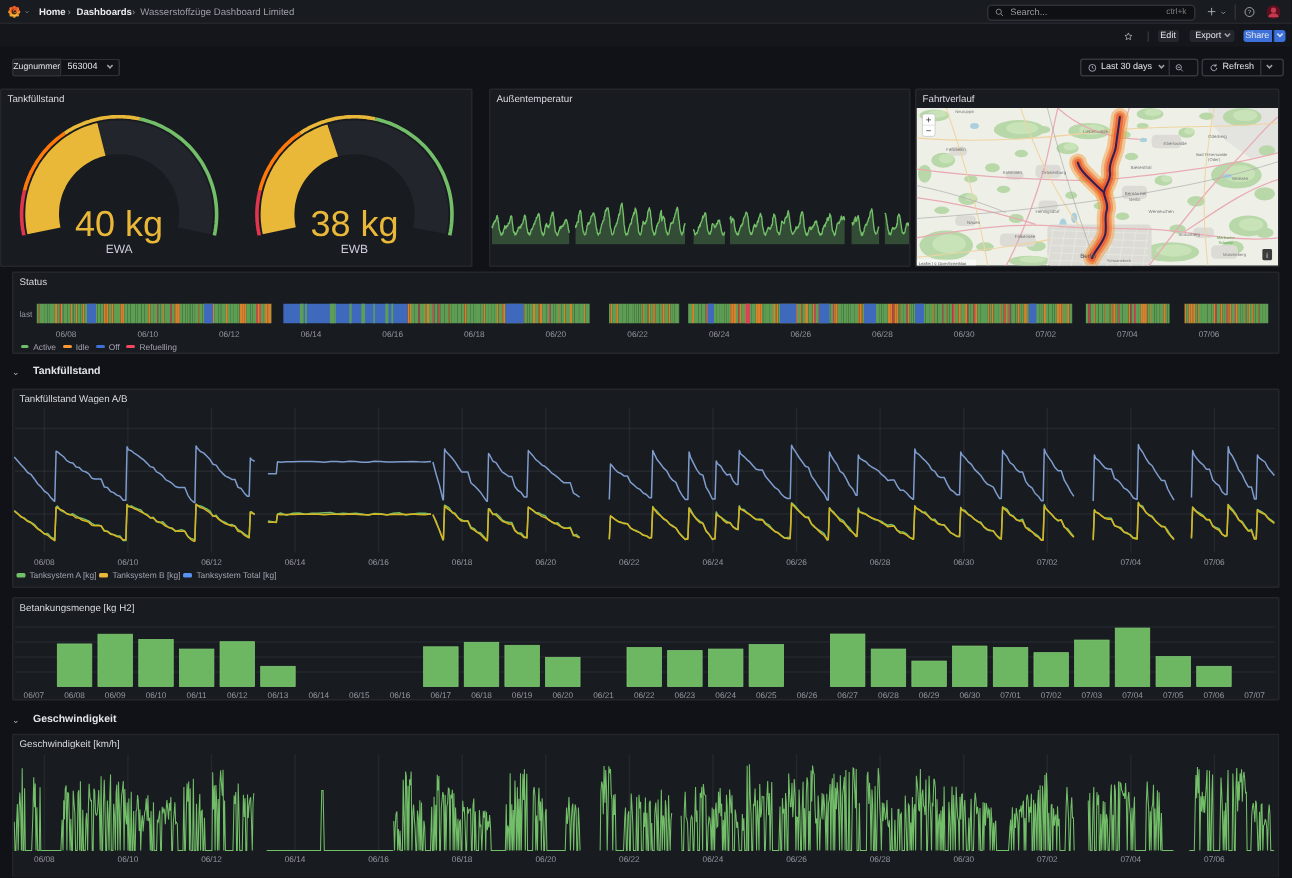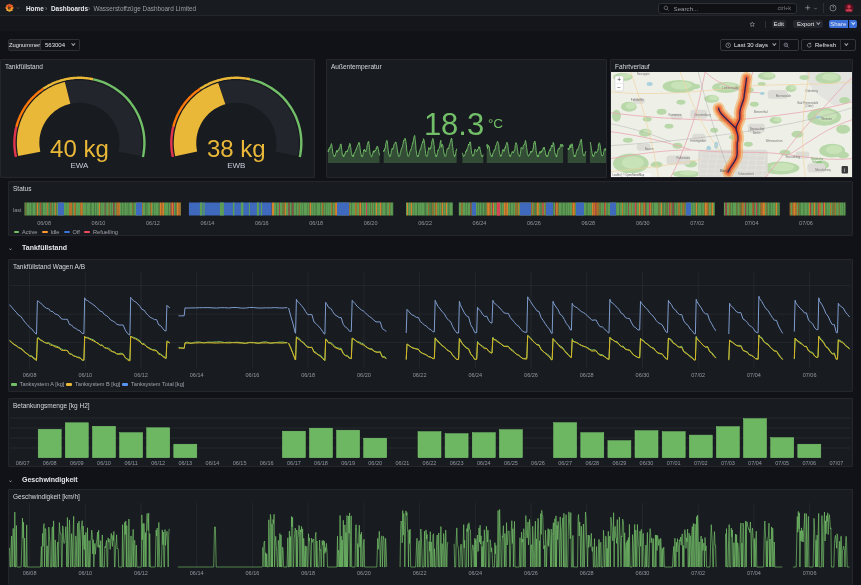--- a/index.html
+++ b/index.html
@@ -167,23 +167,20 @@
       <polyline points="56.7,92 56.9,90.3 57.2,91 57.4,90 57.7,88.2 58,88 58.2,88.2 58.5,88.1 58.7,83.7 59,83.2 59.3,81.9 59.5,80.8 59.8,80.3 60,80.4 60.3,81.3 60.6,84.8 60.8,86.8 61.1,89.4 61.3,91.1 61.6,93.1 61.8,94.6 62.1,94.5 62.4,95.9 62.6,96.6 62.9,96.6 63.1,96.2 63.4,96.2 63.7,95 63.9,93.8 64.2,92.6 64.4,90.5 64.7,90.1 65,88.5 65.2,88.5 65.5,89.5 65.7,88.7 66,89 66.3,88.2 66.5,87.1 66.8,85.7 67,84.5 67.3,84 67.5,84.2 67.8,83.5 68.1,83.2 68.3,82.2 68.6,82.9 68.8,81.9 69.1,82.8 69.4,84.3 69.6,84.4 69.9,86.9 70.1,88.3 70.4,91 70.7,92.8 70.9,92.6 71.2,95.2 71.4,95.8 71.7,96.3 71.9,96.8 72.2,95.7 72.5,95.4 72.7,95.6 73,95.4 73.2,93.1 73.5,92.3 73.8,91.1 74,90 74.3,89.1 74.5,89.1 74.8,88 75.1,87 75.3,86.8 75.6,86.8 75.8,84.3 76.1,84.1 76.3,82.1 76.6,80.4 76.9,80 77.1,80.6 77.4,79.5 77.6,78.6 77.9,79 78.2,78.8 78.4,78.6 78.7,80.4 78.9,81.8 79.2,84.2 79.5,86 79.7,90 80,91.8 80.2,92.4 80.5,93.8 80.8,95.8 81,96.3 81.3,96.6 81.5,96.1 81.8,95.7 82,95.7 82.3,94.1 82.6,92.8 82.8,91.7 83.1,91 83.3,90.5 83.6,90.7 83.9,89 84.1,89.3 84.4,88.7 84.6,87.6 84.9,85.9 85.2,85.5 85.4,83.7 85.7,82.6 85.9,83.4 86.2,82.3 86.4,80.1 86.7,78.5 87,76.7 87.2,76.4 87.5,75.7 87.7,75.4 88,78.2 88.3,80.7 88.5,82.2 88.8,85.9 89,89.6 89.3,90.9 89.6,93.6 89.8,95.1 90.1,95.6 90.3,96.7 90.6,96.3 90.8,95.6 91.1,96.6 91.4,96.2 91.6,94.7 91.9,94.4 92.1,92.5 92.4,91.8 92.7,91 92.9,89.9 93.2,89.5 93.4,88.8 93.7,89.4 94,88.1 94.2,85.9 94.5,85.8 94.7,84.9 95,83.6 95.3,83.4 95.5,81.7 95.8,82.8 96,82.2 96.3,80.4 96.5,78.7 96.8,79.3 97.1,80.2 97.3,81.2 97.6,83.6 97.8,85.5 98.1,88.8 98.4,90.3 98.6,93.4 98.9,95.1 99.1,95.1 99.4,96.3 99.7,96.4 99.9,96.7 100.2,96.2 100.4,95.1 100.7,94.4 100.9,91.7 101.2,90.5 101.5,89.8 101.7,87.5 102,88.1 102.2,88.6 102.5,89.3 102.8,88.4 103,88.8 103.3,89.2 103.5,88.1 103.8,87 104.1,87.3 104.3,85.4 104.6,84.8 104.8,81.8 105.1,80.5 105.3,80.6 105.6,79.3 105.9,78.4 106.1,79.5 106.4,80 106.6,81 106.9,84.8 107.2,85.7 107.4,89.4 107.7,91.4 107.9,93.4 108.2,93.7 108.5,95 108.7,95.2 109,96.8 109.2,95.5 109.5,96.5 109.8,95.7 110,95.6 110.3,92.9 110.5,92.7 110.8,90.5 111,91 111.3,89.5 111.6,88.8 111.8,88.6 112.1,88.4 112.3,88.3 112.6,86.5 112.9,85.3 113.1,83.1 113.4,81.9 113.6,81.1 113.9,80.3 114.2,87.3 114.4,86.6 114.7,85.1 114.9,85.2 115.2,84.1 115.4,84.6 115.7,85.5 116,85.6 116.2,88.7 116.5,89.3 116.7,91.8 117,93 117.3,95 117.5,94.7 117.8,95 118,96.6 118.3,96.3 118.6,96 118.8,96.1 119.1,94.7 119.3,93.2 119.6,92.3 119.9,90.5 120.1,89.1 120.4,88.6 120.6,89.1 120.9,88.6 121.1,88.1 121.4,88.1 121.7,88.8 121.9,87.2 122.2,86 122.4,85 122.7,84.8 123,83.2 123.2,82.4 123.5,82.1 123.7,80.9 124,79.3 124.3,79.8 124.5,78.1 124.8,79 125,80.2 125.3,83.4 125.5,86.2 125.8,87.3 126.1,90.3 126.3,92.4 126.6,93.7 126.8,94.3 127.1,95.7 127.4,95.4 127.6,96.8 127.9,95.3 128.1,95 128.4,95.2 128.7,93.3 128.9,91.5 129.2,90.1 129.4,90.3 129.7,88.7" fill="none" stroke="#73BF69" stroke-width="0.9" stroke-linejoin="round"></polyline>
       <polygon points="135.4,102.9 135.4,92.8 135.6,93.9 135.9,94.2 136.1,95.5 136.4,96.6 136.7,96.6 136.9,95.7 137.2,95.7 137.4,95.2 137.7,95.6 138,94.4 138.2,93.8 138.5,93.3 138.7,91.2 139,91.7 139.3,91.5 139.5,89.8 139.8,90.9 140,89.2 140.3,88.3 140.5,88.4 140.8,87.3 141.1,86.7 141.3,85.1 141.6,84 141.8,85.3 142.1,84.1 142.4,84.1 142.6,83.3 142.9,81.9 143.1,82.6 143.4,81.9 143.7,83.8 143.9,86.7 144.2,89.3 144.4,90.4 144.7,93.1 144.9,93.8 145.2,94.6 145.5,94.9 145.7,96.1 146,96.1 146.2,95.7 146.5,96.1 146.8,94.3 147,94.5 147.3,92.9 147.5,90.9 147.8,89.5 148.1,89.1 148.3,89.4 148.6,89.7 148.8,89.7 149.1,90.4 149.3,91.3 149.6,91.8 149.9,90.8 150.1,91 150.4,90.7 150.6,89 150.9,89.5 151.2,89.1 151.4,88.8 151.7,86.9 151.9,86.8 152.2,87.4 152.5,87.7 152.7,86.8 153,89.2 153.2,89.6 153.5,91.1 153.8,92.7 154,94.1 154.3,95 154.5,95.8 154.8,95.6 155,96.7 155.3,96.3 155.6,96.7 155.8,95.5 156.1,94.7 156.3,94.7 156.3,102.9" fill="rgba(115,191,105,0.30)"></polygon>
       <polyline points="135.4,92.8 135.6,93.9 135.9,94.2 136.1,95.5 136.4,96.6 136.7,96.6 136.9,95.7 137.2,95.7 137.4,95.2 137.7,95.6 138,94.4 138.2,93.8 138.5,93.3 138.7,91.2 139,91.7 139.3,91.5 139.5,89.8 139.8,90.9 140,89.2 140.3,88.3 140.5,88.4 140.8,87.3 141.1,86.7 141.3,85.1 141.6,84 141.8,85.3 142.1,84.1 142.4,84.1 142.6,83.3 142.9,81.9 143.1,82.6 143.4,81.9 143.7,83.8 143.9,86.7 144.2,89.3 144.4,90.4 144.7,93.1 144.9,93.8 145.2,94.6 145.5,94.9 145.7,96.1 146,96.1 146.2,95.7 146.5,96.1 146.8,94.3 147,94.5 147.3,92.9 147.5,90.9 147.8,89.5 148.1,89.1 148.3,89.4 148.6,89.7 148.8,89.7 149.1,90.4 149.3,91.3 149.6,91.8 149.9,90.8 150.1,91 150.4,90.7 150.6,89 150.9,89.5 151.2,89.1 151.4,88.8 151.7,86.9 151.9,86.8 152.2,87.4 152.5,87.7 152.7,86.8 153,89.2 153.2,89.6 153.5,91.1 153.8,92.7 154,94.1 154.3,95 154.5,95.8 154.8,95.6 155,96.7 155.3,96.3 155.6,96.7 155.8,95.5 156.1,94.7 156.3,94.7" fill="none" stroke="#73BF69" stroke-width="0.9" stroke-linejoin="round"></polyline>
       <polygon points="159.7,102.9 159.7,86.3 159.9,85.1 160.2,84.3 160.5,88.6 160.7,87.6 161,87.1 161.2,86.6 161.5,85.5 161.8,86.4 162,86.3 162.3,86.9 162.5,88.9 162.8,91.9 163.1,92.3 163.3,94.5 163.6,94.3 163.8,95.2 164.1,95.8 164.3,96.3 164.6,95.4 164.9,96.7 165.1,96.5 165.4,96.2 165.6,94 165.9,94.1 166.2,92.5 166.4,92.1 166.7,91.4 166.9,90.3 167.2,90.4 167.5,90.7 167.7,89.3 168,89.7 168.2,89 168.5,86.8 168.8,85.6 169,85 169.3,84.6 169.5,84.7 169.8,83.3 170,82.8 170.3,81.5 170.6,81.5 170.8,81.8 171.1,82.2 171.3,83.6 171.6,84.5 171.9,86.9 172.1,89.6 172.4,92.1 172.6,92.9 172.9,94.5 173.2,95.2 173.4,96.3 173.7,95.2 173.9,96.3 174.2,96.1 174.4,95.7 174.7,94.2 175,93.7 175.2,91.9 175.5,90.7 175.7,90.9 176,89.4 176.3,90.9 176.5,90.9 176.8,90.1 177,91.4 177.3,90.7 177.6,89.8 177.8,88.1 178.1,87.4 178.3,88.2 178.6,87 178.8,85.3 179.1,84.9 179.4,84.3 179.6,83.7 179.9,82.2 180.1,82.6 180.4,84.3 180.7,84.1 180.9,85.9 181.2,89 181.4,91.1 181.7,91.9 182,93.6 182.2,94.4 182.5,96 182.7,95.5 183,96.3 183.3,97 183.5,96.5 183.8,94.8 184,94.9 184.3,94.2 184.5,93.4 184.8,92.7 185.1,91.6 185.3,91.5 185.6,92.4 185.8,91.9 186.1,92.4 186.4,93 186.6,91.9 186.9,92 187.1,91.4 187.4,89.9 187.7,90.1 187.9,89.9 188.2,85.2 188.4,84.8 188.7,84.6 188.9,82.6 189.2,83.7 189.5,83.4 189.7,84.3 190,85.4 190.2,87.5 190.5,89.7 190.8,91.4 191,93.5 191.3,94.5 191.5,94.9 191.8,94.9 192.1,95.2 192.3,96.5 192.6,96.4 192.8,96.3 193.1,94.9 193.4,93.2 193.6,91.6 193.9,89.6 194.1,87.5 194.4,87.9 194.6,87.7 194.9,88.4 195.2,88.4 195.4,88.7 195.7,89.1 195.9,88.6 196.2,86.4 196.5,85.3 196.7,85.4 197,85 197.2,84.5 197.5,84.9 197.8,84 198,82.8 198.3,81.1 198.5,80.4 198.8,81.9 199,83.1 199.3,85 199.6,87.7 199.8,88.8 200.1,90.9 200.3,93.4 200.6,94.1 200.9,95 201.1,95.5 201.4,96.3 201.6,95.4 201.9,95.7 202.2,95.4 202.4,94.7 202.7,94 202.9,94.2 203.2,93.1 203.4,92.6 203.7,91.2 204,92.7 204.2,92.1 204.5,91.5 204.7,91.3 205,92 205.3,91.2 205.5,90.4 205.8,89.7 206,88.7 206.3,89.1 206.6,84.9 206.8,83.3 207.1,83.8 207.3,81.5 207.6,81.9 207.9,81.2 208.1,81.7 208.4,82.9 208.6,85.2 208.9,87.3 209.1,90.9 209.4,92 209.7,93.6 209.9,94.5 210.2,96.1 210.4,95.5 210.7,96.9 211,97 211.2,95.8 211.5,96.5 211.7,94.8 212,94.6 212.3,92.9 212.5,91.9 212.8,91.5 213,91.6 213.3,91.4 213.5,93 213.8,93 214.1,92.7 214.3,92 214.6,90.9 214.8,91.7 215.1,90.9 215.4,90 215.6,90 215.9,90 216.1,88.1 216.4,88.6 216.7,87.5 216.9,88.1 217.2,87.3 217.4,87.5 217.7,90 217.9,90.2 218.2,91 218.5,92.6 218.7,94.8 219,94.5 219.2,95 219.5,96.5 219.8,95.8 220,96.1 220.3,96.8 220.5,96.1 220.8,95.4 221.1,95.8 221.3,93.9 221.6,92.2 221.8,92.4 222.1,91.5 222.4,90.3 222.6,90.1 222.9,89.7 223.1,90.9 223.4,88.6 223.6,89 223.9,88 224.2,87.5 224.4,85.6 224.7,85.4 224.9,85.1 225.2,86.9 225.5,85.1 225.7,85 226,84.6 226.2,82.4 226.5,84.1 226.8,83.7 227,85.4 227.3,88 227.5,89.9 227.8,92.5 228,94.1 228.3,93.9 228.6,94.9 228.8,95.3 229.1,96.2 229.3,97.1 229.6,95.6 229.9,96.3 230.1,93.9 230.4,93 230.6,92.6 230.9,90 231.2,89 231.4,88.9 231.7,88.6 231.9,88.2 232.2,88.8 232.4,89.1 232.7,87.8 233,87.6 233.2,86.4 233.5,85.8 233.7,84.7 234,84 234.3,86.5 234.5,85.9 234.8,85.9 235,86 235.3,84.5 235.6,84.5 235.8,85 236.1,86.9 236.1,102.9" fill="rgba(115,191,105,0.30)"></polygon>
       <polyline points="159.7,86.3 159.9,85.1 160.2,84.3 160.5,88.6 160.7,87.6 161,87.1 161.2,86.6 161.5,85.5 161.8,86.4 162,86.3 162.3,86.9 162.5,88.9 162.8,91.9 163.1,92.3 163.3,94.5 163.6,94.3 163.8,95.2 164.1,95.8 164.3,96.3 164.6,95.4 164.9,96.7 165.1,96.5 165.4,96.2 165.6,94 165.9,94.1 166.2,92.5 166.4,92.1 166.7,91.4 166.9,90.3 167.2,90.4 167.5,90.7 167.7,89.3 168,89.7 168.2,89 168.5,86.8 168.8,85.6 169,85 169.3,84.6 169.5,84.7 169.8,83.3 170,82.8 170.3,81.5 170.6,81.5 170.8,81.8 171.1,82.2 171.3,83.6 171.6,84.5 171.9,86.9 172.1,89.6 172.4,92.1 172.6,92.9 172.9,94.5 173.2,95.2 173.4,96.3 173.7,95.2 173.9,96.3 174.2,96.1 174.4,95.7 174.7,94.2 175,93.7 175.2,91.9 175.5,90.7 175.7,90.9 176,89.4 176.3,90.9 176.5,90.9 176.8,90.1 177,91.4 177.3,90.7 177.6,89.8 177.8,88.1 178.1,87.4 178.3,88.2 178.6,87 178.8,85.3 179.1,84.9 179.4,84.3 179.6,83.7 179.9,82.2 180.1,82.6 180.4,84.3 180.7,84.1 180.9,85.9 181.2,89 181.4,91.1 181.7,91.9 182,93.6 182.2,94.4 182.5,96 182.7,95.5 183,96.3 183.3,97 183.5,96.5 183.8,94.8 184,94.9 184.3,94.2 184.5,93.4 184.8,92.7 185.1,91.6 185.3,91.5 185.6,92.4 185.8,91.9 186.1,92.4 186.4,93 186.6,91.9 186.9,92 187.1,91.4 187.4,89.9 187.7,90.1 187.9,89.9 188.2,85.2 188.4,84.8 188.7,84.6 188.9,82.6 189.2,83.7 189.5,83.4 189.7,84.3 190,85.4 190.2,87.5 190.5,89.7 190.8,91.4 191,93.5 191.3,94.5 191.5,94.9 191.8,94.9 192.1,95.2 192.3,96.5 192.6,96.4 192.8,96.3 193.1,94.9 193.4,93.2 193.6,91.6 193.9,89.6 194.1,87.5 194.4,87.9 194.6,87.7 194.9,88.4 195.2,88.4 195.4,88.7 195.7,89.1 195.9,88.6 196.2,86.4 196.5,85.3 196.7,85.4 197,85 197.2,84.5 197.5,84.9 197.8,84 198,82.8 198.3,81.1 198.5,80.4 198.8,81.9 199,83.1 199.3,85 199.6,87.7 199.8,88.8 200.1,90.9 200.3,93.4 200.6,94.1 200.9,95 201.1,95.5 201.4,96.3 201.6,95.4 201.9,95.7 202.2,95.4 202.4,94.7 202.7,94 202.9,94.2 203.2,93.1 203.4,92.6 203.7,91.2 204,92.7 204.2,92.1 204.5,91.5 204.7,91.3 205,92 205.3,91.2 205.5,90.4 205.8,89.7 206,88.7 206.3,89.1 206.6,84.9 206.8,83.3 207.1,83.8 207.3,81.5 207.6,81.9 207.9,81.2 208.1,81.7 208.4,82.9 208.6,85.2 208.9,87.3 209.1,90.9 209.4,92 209.7,93.6 209.9,94.5 210.2,96.1 210.4,95.5 210.7,96.9 211,97 211.2,95.8 211.5,96.5 211.7,94.8 212,94.6 212.3,92.9 212.5,91.9 212.8,91.5 213,91.6 213.3,91.4 213.5,93 213.8,93 214.1,92.7 214.3,92 214.6,90.9 214.8,91.7 215.1,90.9 215.4,90 215.6,90 215.9,90 216.1,88.1 216.4,88.6 216.7,87.5 216.9,88.1 217.2,87.3 217.4,87.5 217.7,90 217.9,90.2 218.2,91 218.5,92.6 218.7,94.8 219,94.5 219.2,95 219.5,96.5 219.8,95.8 220,96.1 220.3,96.8 220.5,96.1 220.8,95.4 221.1,95.8 221.3,93.9 221.6,92.2 221.8,92.4 222.1,91.5 222.4,90.3 222.6,90.1 222.9,89.7 223.1,90.9 223.4,88.6 223.6,89 223.9,88 224.2,87.5 224.4,85.6 224.7,85.4 224.9,85.1 225.2,86.9 225.5,85.1 225.7,85 226,84.6 226.2,82.4 226.5,84.1 226.8,83.7 227,85.4 227.3,88 227.5,89.9 227.8,92.5 228,94.1 228.3,93.9 228.6,94.9 228.8,95.3 229.1,96.2 229.3,97.1 229.6,95.6 229.9,96.3 230.1,93.9 230.4,93 230.6,92.6 230.9,90 231.2,89 231.4,88.9 231.7,88.6 231.9,88.2 232.2,88.8 232.4,89.1 232.7,87.8 233,87.6 233.2,86.4 233.5,85.8 233.7,84.7 234,84 234.3,86.5 234.5,85.9 234.8,85.9 235,86 235.3,84.5 235.6,84.5 235.8,85 236.1,86.9" fill="none" stroke="#73BF69" stroke-width="0.9" stroke-linejoin="round"></polyline>
       <polygon points="240.7,102.9 240.7,88.7 241,88.6 241.2,88.6 241.5,90 241.7,88.3 242,89.3 242.3,88.6 242.5,86.5 242.8,86.7 243,85.3 243.3,84.6 243.5,87.7 243.8,87.1 244.1,87.4 244.3,85.9 244.6,84.7 244.8,85 245.1,83.7 245.4,84.9 245.6,86.4 245.9,88.6 246.1,90.8 246.4,93.5 246.7,94.1 246.9,94.5 247.2,96.6 247.4,96.8 247.7,95.3 247.9,97 248.2,96.3 248.5,94.9 248.7,94.6 249,94.4 249.2,92 249.5,91.8 249.8,90.2 250,90.3 250.3,89.5 250.5,90 250.8,90.1 251.1,88.5 251.3,87.7 251.6,87.6 251.8,86.7 252.1,85.7 252.3,84.9 252.6,85 252.9,83.6 253.1,82 253.4,80.8 253.6,80.7 253.9,80.3 254.2,79.2 254.4,80 254.7,82.3 254.9,84.8 255.2,87.8 255.5,90.8 255.7,92.3 256,93.7 256.2,94.9 256.5,94.8 256.8,96 257,95.7 257.3,95.7 257.5,95.7 257.8,94.8 258,93.7 258.3,93 258.6,91.6 258.8,91.4 259.1,91.1 259.1,102.9" fill="rgba(115,191,105,0.30)"></polygon>
       <polyline points="240.7,88.7 241,88.6 241.2,88.6 241.5,90 241.7,88.3 242,89.3 242.3,88.6 242.5,86.5 242.8,86.7 243,85.3 243.3,84.6 243.5,87.7 243.8,87.1 244.1,87.4 244.3,85.9 244.6,84.7 244.8,85 245.1,83.7 245.4,84.9 245.6,86.4 245.9,88.6 246.1,90.8 246.4,93.5 246.7,94.1 246.9,94.5 247.2,96.6 247.4,96.8 247.7,95.3 247.9,97 248.2,96.3 248.5,94.9 248.7,94.6 249,94.4 249.2,92 249.5,91.8 249.8,90.2 250,90.3 250.3,89.5 250.5,90 250.8,90.1 251.1,88.5 251.3,87.7 251.6,87.6 251.8,86.7 252.1,85.7 252.3,84.9 252.6,85 252.9,83.6 253.1,82 253.4,80.8 253.6,80.7 253.9,80.3 254.2,79.2 254.4,80 254.7,82.3 254.9,84.8 255.2,87.8 255.5,90.8 255.7,92.3 256,93.7 256.2,94.9 256.5,94.8 256.8,96 257,95.7 257.3,95.7 257.5,95.7 257.8,94.8 258,93.7 258.3,93 258.6,91.6 258.8,91.4 259.1,91.1" fill="none" stroke="#73BF69" stroke-width="0.9" stroke-linejoin="round"></polyline>
       <polygon points="262.9,102.9 262.9,82 263.2,82.5 263.4,82.5 263.7,84.2 263.9,85.3 264.2,87.2 264.4,89.1 264.7,90.4 265,92.9 265.2,93.6 265.5,94 265.7,96.2 266,95.3 266.3,95.8 266.5,96.4 266.8,96.6 267,95.5 267.3,94.5 267.6,93 267.8,92.6 268.1,91.6 268.3,91.6 268.6,92.5 268.8,92.2 269.1,92.8 269.4,92.1 269.6,92.5 269.9,91.6 270.1,91.6 270.4,91.6 270.7,90.8 270.9,89.2 271.2,89.7 271.4,85 271.7,83.9 272,83.6 272.2,82.7 272.5,83.1 272.7,83.5 273,85 273.2,85.6 273.5,88.5 273.8,90.3 274,91.9 274.3,93.6 274.5,95 274.8,95.4 275.1,95 275.3,95.9 275.6,95.9 275.8,95.3 276.1,95 276.4,94.4 276.6,92.3 276.9,91.6 277.1,90.5 277.4,88.9 277.7,89.5 277.9,89.1 278.2,88.6 278.4,90.4 278.7,90.1 278.9,90.1 279.2,88.9 279.5,87.7 279.7,87.9 280,86.8 280,102.9" fill="rgba(115,191,105,0.30)"></polygon>
       <polyline points="262.9,82 263.2,82.5 263.4,82.5 263.7,84.2 263.9,85.3 264.2,87.2 264.4,89.1 264.7,90.4 265,92.9 265.2,93.6 265.5,94 265.7,96.2 266,95.3 266.3,95.8 266.5,96.4 266.8,96.6 267,95.5 267.3,94.5 267.6,93 267.8,92.6 268.1,91.6 268.3,91.6 268.6,92.5 268.8,92.2 269.1,92.8 269.4,92.1 269.6,92.5 269.9,91.6 270.1,91.6 270.4,91.6 270.7,90.8 270.9,89.2 271.2,89.7 271.4,85 271.7,83.9 272,83.6 272.2,82.7 272.5,83.1 272.7,83.5 273,85 273.2,85.6 273.5,88.5 273.8,90.3 274,91.9 274.3,93.6 274.5,95 274.8,95.4 275.1,95 275.3,95.9 275.6,95.9 275.8,95.3 276.1,95 276.4,94.4 276.6,92.3 276.9,91.6 277.1,90.5 277.4,88.9 277.7,89.5 277.9,89.1 278.2,88.6 278.4,90.4 278.7,90.1 278.9,90.1 279.2,88.9 279.5,87.7 279.7,87.9 280,86.8" fill="none" stroke="#73BF69" stroke-width="0.9" stroke-linejoin="round"></polyline>
     </svg>
-  <div class="abs" style="left:-3px;top:48.6px;width:279px;text-align:center;line-height:31px">
-    <span style="font-size:31px;color:#73BF69">18.3</span><span style="font-size:13.5px;color:#73BF69;vertical-align:6.5px"> °C</span>
-  </div>
 </div>
 <div class="panel" style="left:610px;top:58.5px;width:243px;height:119.3px">
   <div class="ptitle">Fahrtverlauf</div>
   <svg width="241" height="105.5" viewBox="0 0 243 106" preserveAspectRatio="none" style="display:block;position:absolute;left:0;top:12.3px">
       <rect width="243" height="106" fill="#eef0e8"></rect>
       <path d="M196,0 L243,0 L243,30 L225,34 L208,22 L198,10 Z" fill="#e3e4df"></path>
       <ellipse cx="69.0" cy="14.5" rx="17.0" ry="6.5" fill="#b9d8a9"></ellipse>
       <ellipse cx="116.0" cy="15.5" rx="14.0" ry="5.5" fill="#b9d8a9"></ellipse>
       <ellipse cx="18.0" cy="35.0" rx="8.0" ry="5.0" fill="#b9d8a9"></ellipse>
       <ellipse cx="157.0" cy="4.0" rx="9.0" ry="4.0" fill="#b9d8a9"></ellipse>

